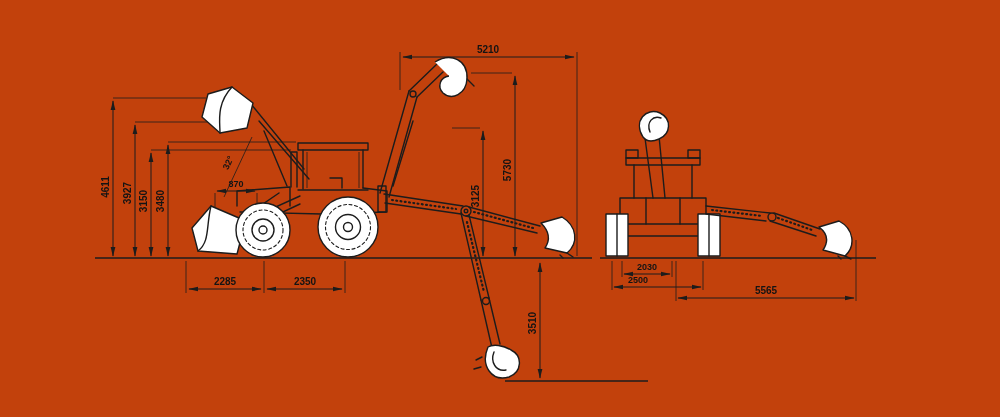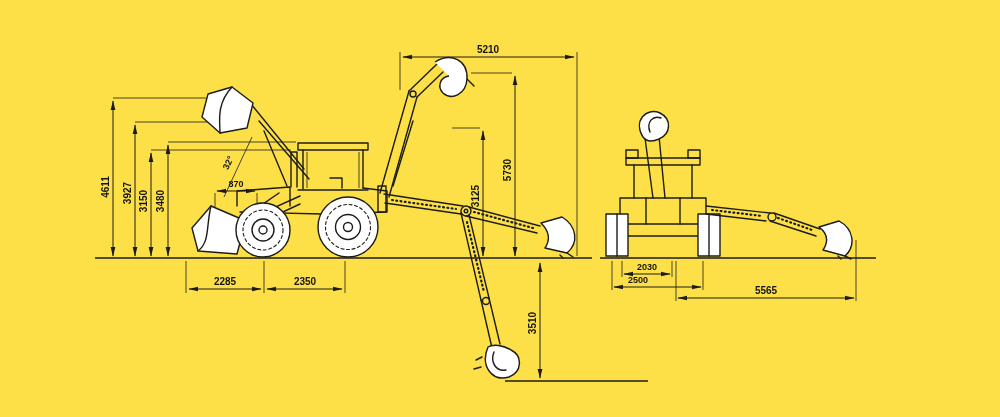--- a/index.html
+++ b/index.html
@@ -1,17 +1,17 @@
 <!DOCTYPE html>
 <html style="--ink: #1c1c1c;"><head>
 <meta charset="utf-8">
 <style>
   html,body{margin:0;padding:0;background:#ffffff;}
   body{width:1000px;height:417px;overflow:hidden;}
-  .stage{position:relative;width:1000px;height:417px;background:#fde047;}
+  .stage{position:relative;width:1000px;height:417px;background:#c2410c;}
   svg{display:block;}
   .m  {stroke:var(--ink,#1c1c1c);stroke-width:1.4;fill:none;stroke-linecap:round;stroke-linejoin:round;}
   .mw {stroke:var(--ink,#1c1c1c);stroke-width:1.4;fill:#ffffff;stroke-linejoin:round;}
   .dash{stroke-dasharray:3 2.6;stroke-width:1.1;}
   .dot{stroke:var(--ink,#1c1c1c);stroke-width:2.2;stroke-dasharray:0.9 3.4;fill:none;stroke-linecap:round;}
   .dim{stroke:var(--ink,#1c1c1c);stroke-width:1;fill:none;}
   .ext{stroke:var(--ink,#1c1c1c);stroke-width:0.8;fill:none;}
   .g  {stroke:var(--ink,#1c1c1c);stroke-width:1.7;fill:none;}
   .t  {font:700 10px "Liberation Sans", sans-serif;fill:#141414;text-anchor:middle;}
   .ta {font:700 9px  "Liberation Sans", sans-serif;fill:#141414;text-anchor:middle;}

